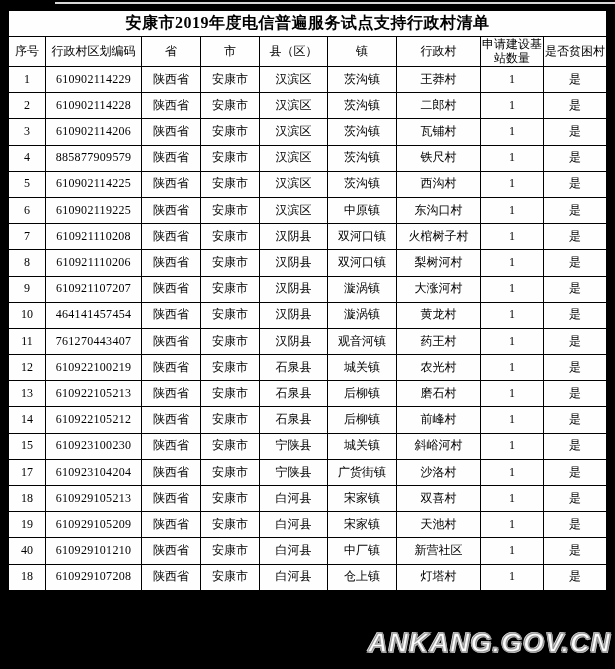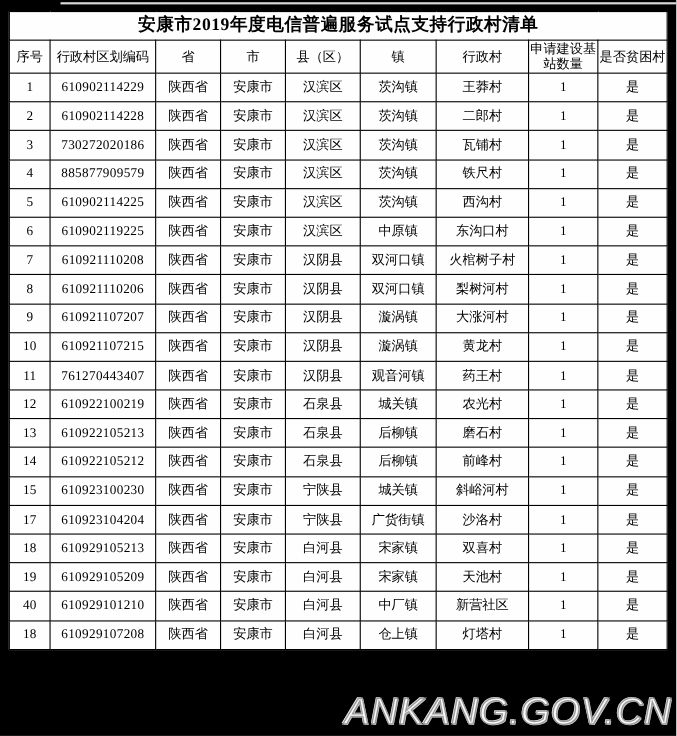--- a/index.html
+++ b/index.html
@@ -48,22 +48,22 @@
   tr.header-row th {
     height: 30px;
     font-size: 12px;
   }
   tr.data-row td { height: 26.2px; }
   td.code-cell { font-size: 12px; letter-spacing: 0.3px; }
   .watermark {
     position: absolute;
     right: 4px; top: 628px;
     font-family: "Liberation Sans", "DejaVu Sans", sans-serif;
-    font-size: 34px;
-    font-weight: normal;
+    font-size: 27px;
+    font-weight: bold;
     font-style: italic;
     letter-spacing: 1px;
     color: rgba(255,255,255,0.9);
     -webkit-text-stroke: 1.3px #9b9b9b;
     text-shadow: 1px 1px 0 #d2d2d2, -1px -1px 0 #efefef;
     white-space: nowrap;
     pointer-events: none;
   }
 </style>
 </head>
@@ -118,21 +118,21 @@
           <td>陕西省</td>
           <td>安康市</td>
           <td>汉滨区</td>
           <td>茨沟镇</td>
           <td>二郎村</td>
           <td>1</td>
           <td>是</td>
         </tr>
         <tr class="data-row">
           <td>3</td>
-          <td class="code-cell">730272020186</td>
+          <td class="code-cell">610902114206</td>
           <td>陕西省</td>
           <td>安康市</td>
           <td>汉滨区</td>
           <td>茨沟镇</td>
           <td>瓦铺村</td>
           <td>1</td>
           <td>是</td>
         </tr>
         <tr class="data-row">
           <td>4</td>
@@ -195,21 +195,21 @@
           <td>陕西省</td>
           <td>安康市</td>
           <td>汉阴县</td>
           <td>漩涡镇</td>
           <td>大涨河村</td>
           <td>1</td>
           <td>是</td>
         </tr>
         <tr class="data-row">
           <td>10</td>
-          <td class="code-cell">610921107215</td>
+          <td class="code-cell">464141457454</td>
           <td>陕西省</td>
           <td>安康市</td>
           <td>汉阴县</td>
           <td>漩涡镇</td>
           <td>黄龙村</td>
           <td>1</td>
           <td>是</td>
         </tr>
         <tr class="data-row">
           <td>11</td>

